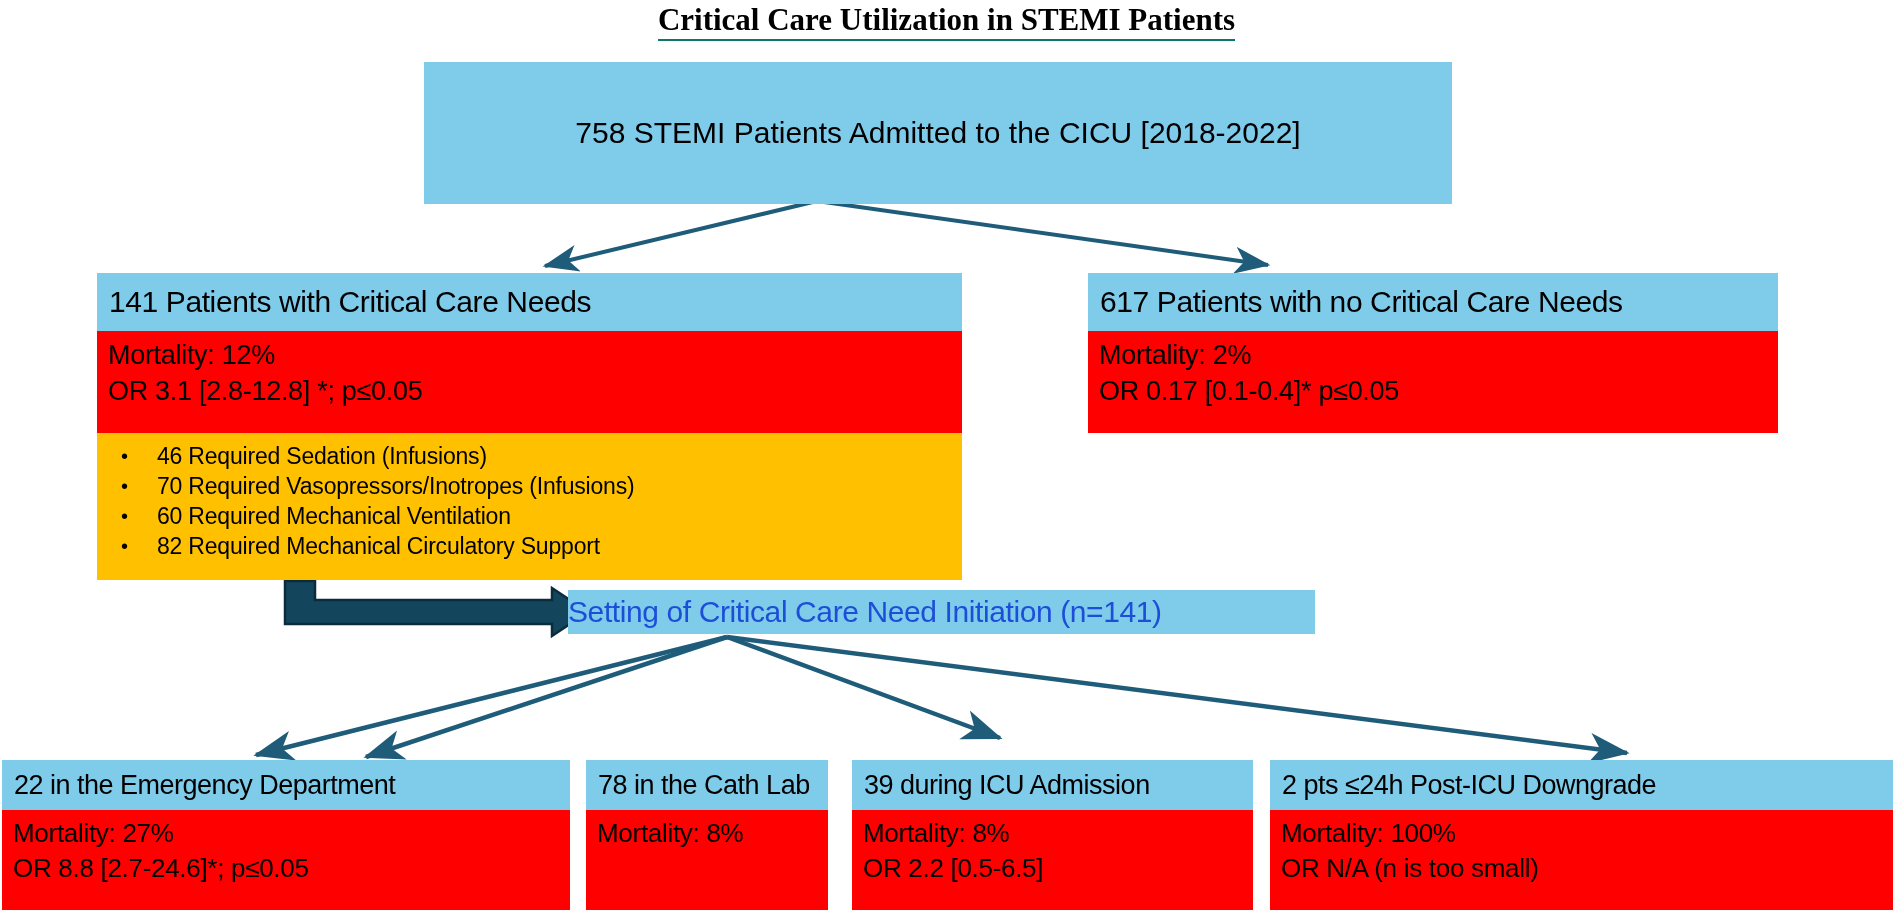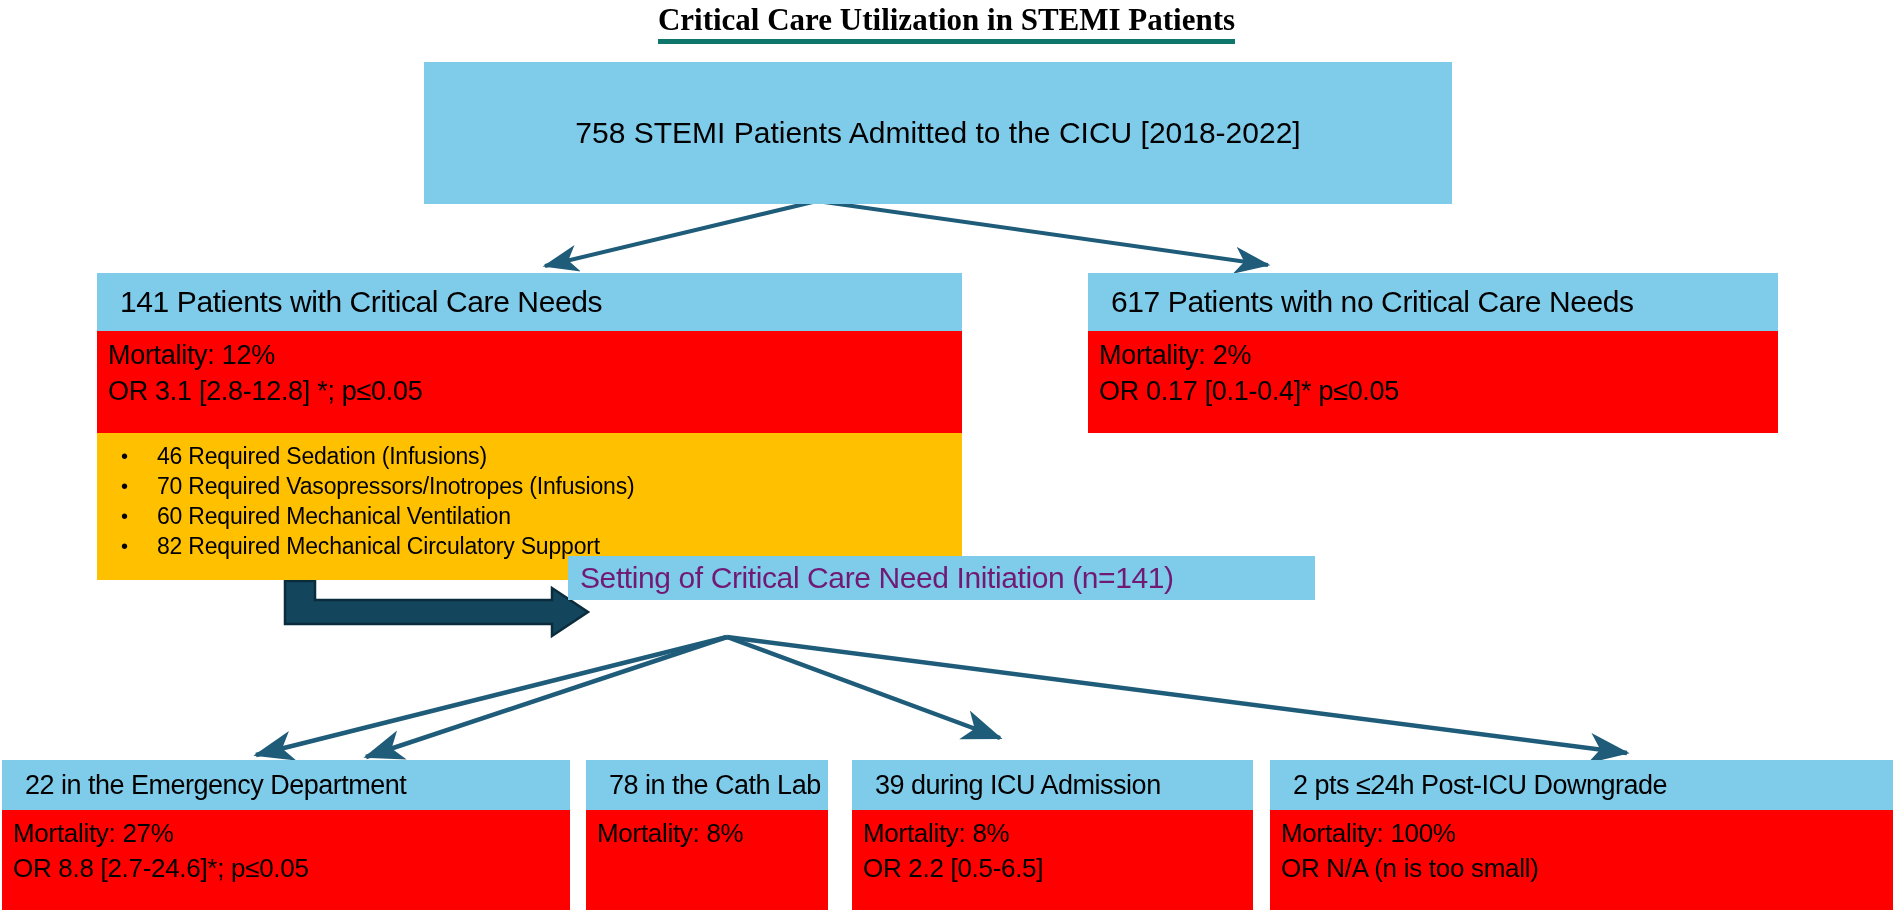--- a/index.html
+++ b/index.html
@@ -31,21 +31,21 @@
     top: 2px;
     width: 1893px;
     text-align: center;
     font-family: "Liberation Serif", serif;
     font-weight: bold;
     font-size: 31px;
     color: #000000;
     letter-spacing: 0px;
   }
   .title span {
-    border-bottom: 5px solid #0f766e;
+    border-bottom: 2px solid #0f766e;
     padding-bottom: 2px;
   }
   .box {
     position: absolute;
     box-sizing: border-box;
   }
   .blue {
     background: #7FCBEA;
   }
   .red {
@@ -72,21 +72,21 @@
   .group {
     position: absolute;
   }
   .hdr {
     font-family: "Liberation Sans", sans-serif;
     font-weight: normal;
     font-size: 30px;
     color: #000000;
     display: flex;
     align-items: center;
-    padding-left: 23px;
+    padding-left: 12px;
     box-sizing: border-box;
     letter-spacing: -0.4px;
   }
   .stats {
     font-family: "Liberation Sans", sans-serif;
     font-size: 27px;
     color: #000000;
     padding: 7px 0 8px 11px;
     box-sizing: border-box;
     line-height: 1.33;
@@ -120,30 +120,29 @@
   #grp-left .hdr { height: 58px; width: 865px; }
   #grp-left .stats { height: 102px; width: 865px; }
   #grp-left .bullets { height: 147px; width: 865px; }
   
   #grp-right { left: 1088px; top: 273px; width: 690px; }
   #grp-right .hdr { height: 58px; width: 690px; }
   #grp-right .stats { height: 102px; width: 690px; }
   
   #setting-box {
     left: 568px;
-    top: 556px;
+    top: 590px;
     width: 747px;
     height: 44px;
     display: flex;
     align-items: center;
-    padding-left: 12px;
     box-sizing: border-box;
     font-family: "Liberation Sans", sans-serif;
     font-size: 30px;
-    color: #701a75;
+    color: #1d4ed8;
     letter-spacing: -0.4px;
   }
   
   .leaf { position: absolute; top: 760px; }
   .leaf .hdr { height: 50px; font-size: 27px; letter-spacing: -0.5px; }
   .leaf .stats { height: 100px; font-size: 26px; padding-top: 6px; }
   #leaf-0 { left: 2px; width: 568px; }
   #leaf-0 .hdr, #leaf-0 .stats { width: 568px; }
   #leaf-1 { left: 586px; width: 242px; }
   #leaf-1 .hdr, #leaf-1 .stats { width: 242px; }

